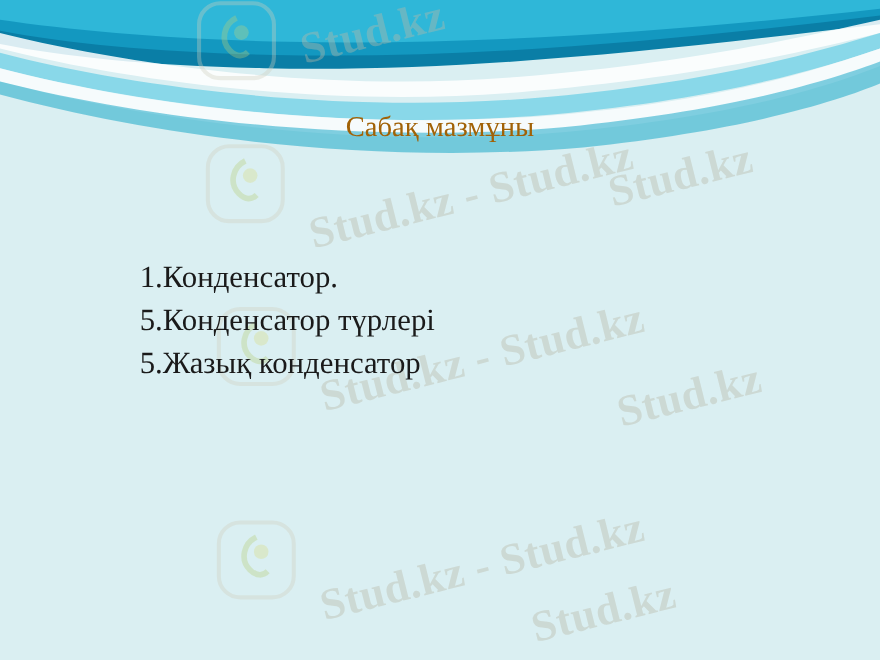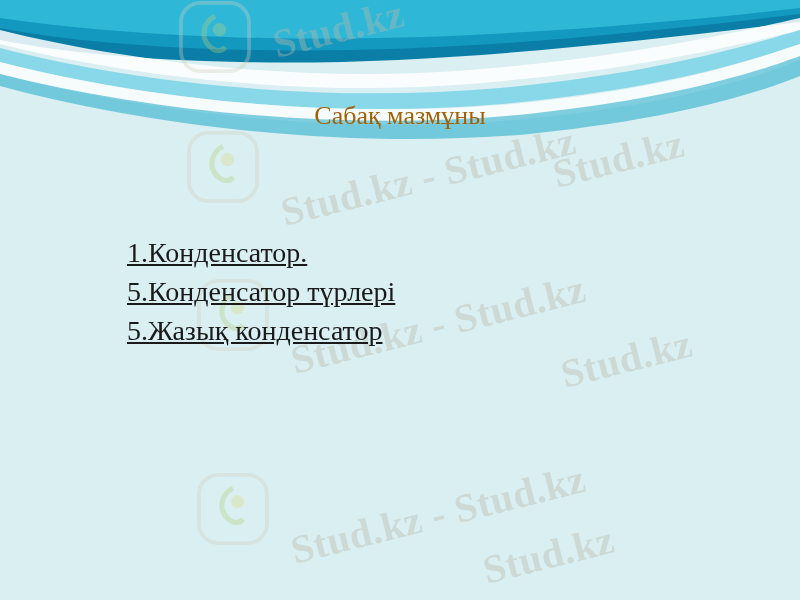--- a/index.html
+++ b/index.html
@@ -69,21 +69,20 @@
     top: 233px;
     left: 127px;
     width: 640px;
   }
   .body-list .line {
     font-size: 28px;
     line-height: 39px;
     color: #1a1a1a;
     font-family: "Liberation Serif", serif;
     white-space: nowrap;
-    text-decoration: underline;
   }
 </style>
 </head>
 <body>
 
 <div class="slide">
 
   <svg class="slide-bg" viewBox="0 0 800 600" preserveAspectRatio="none">
     <rect x="0" y="0" width="800" height="600" fill="#daeff2"></rect>
     <path d="M0,0 L800,0 L800,22 C600,46 420,66 240,62 C140,60 60,52 0,40 Z" fill="#0a7ea6"></path>

